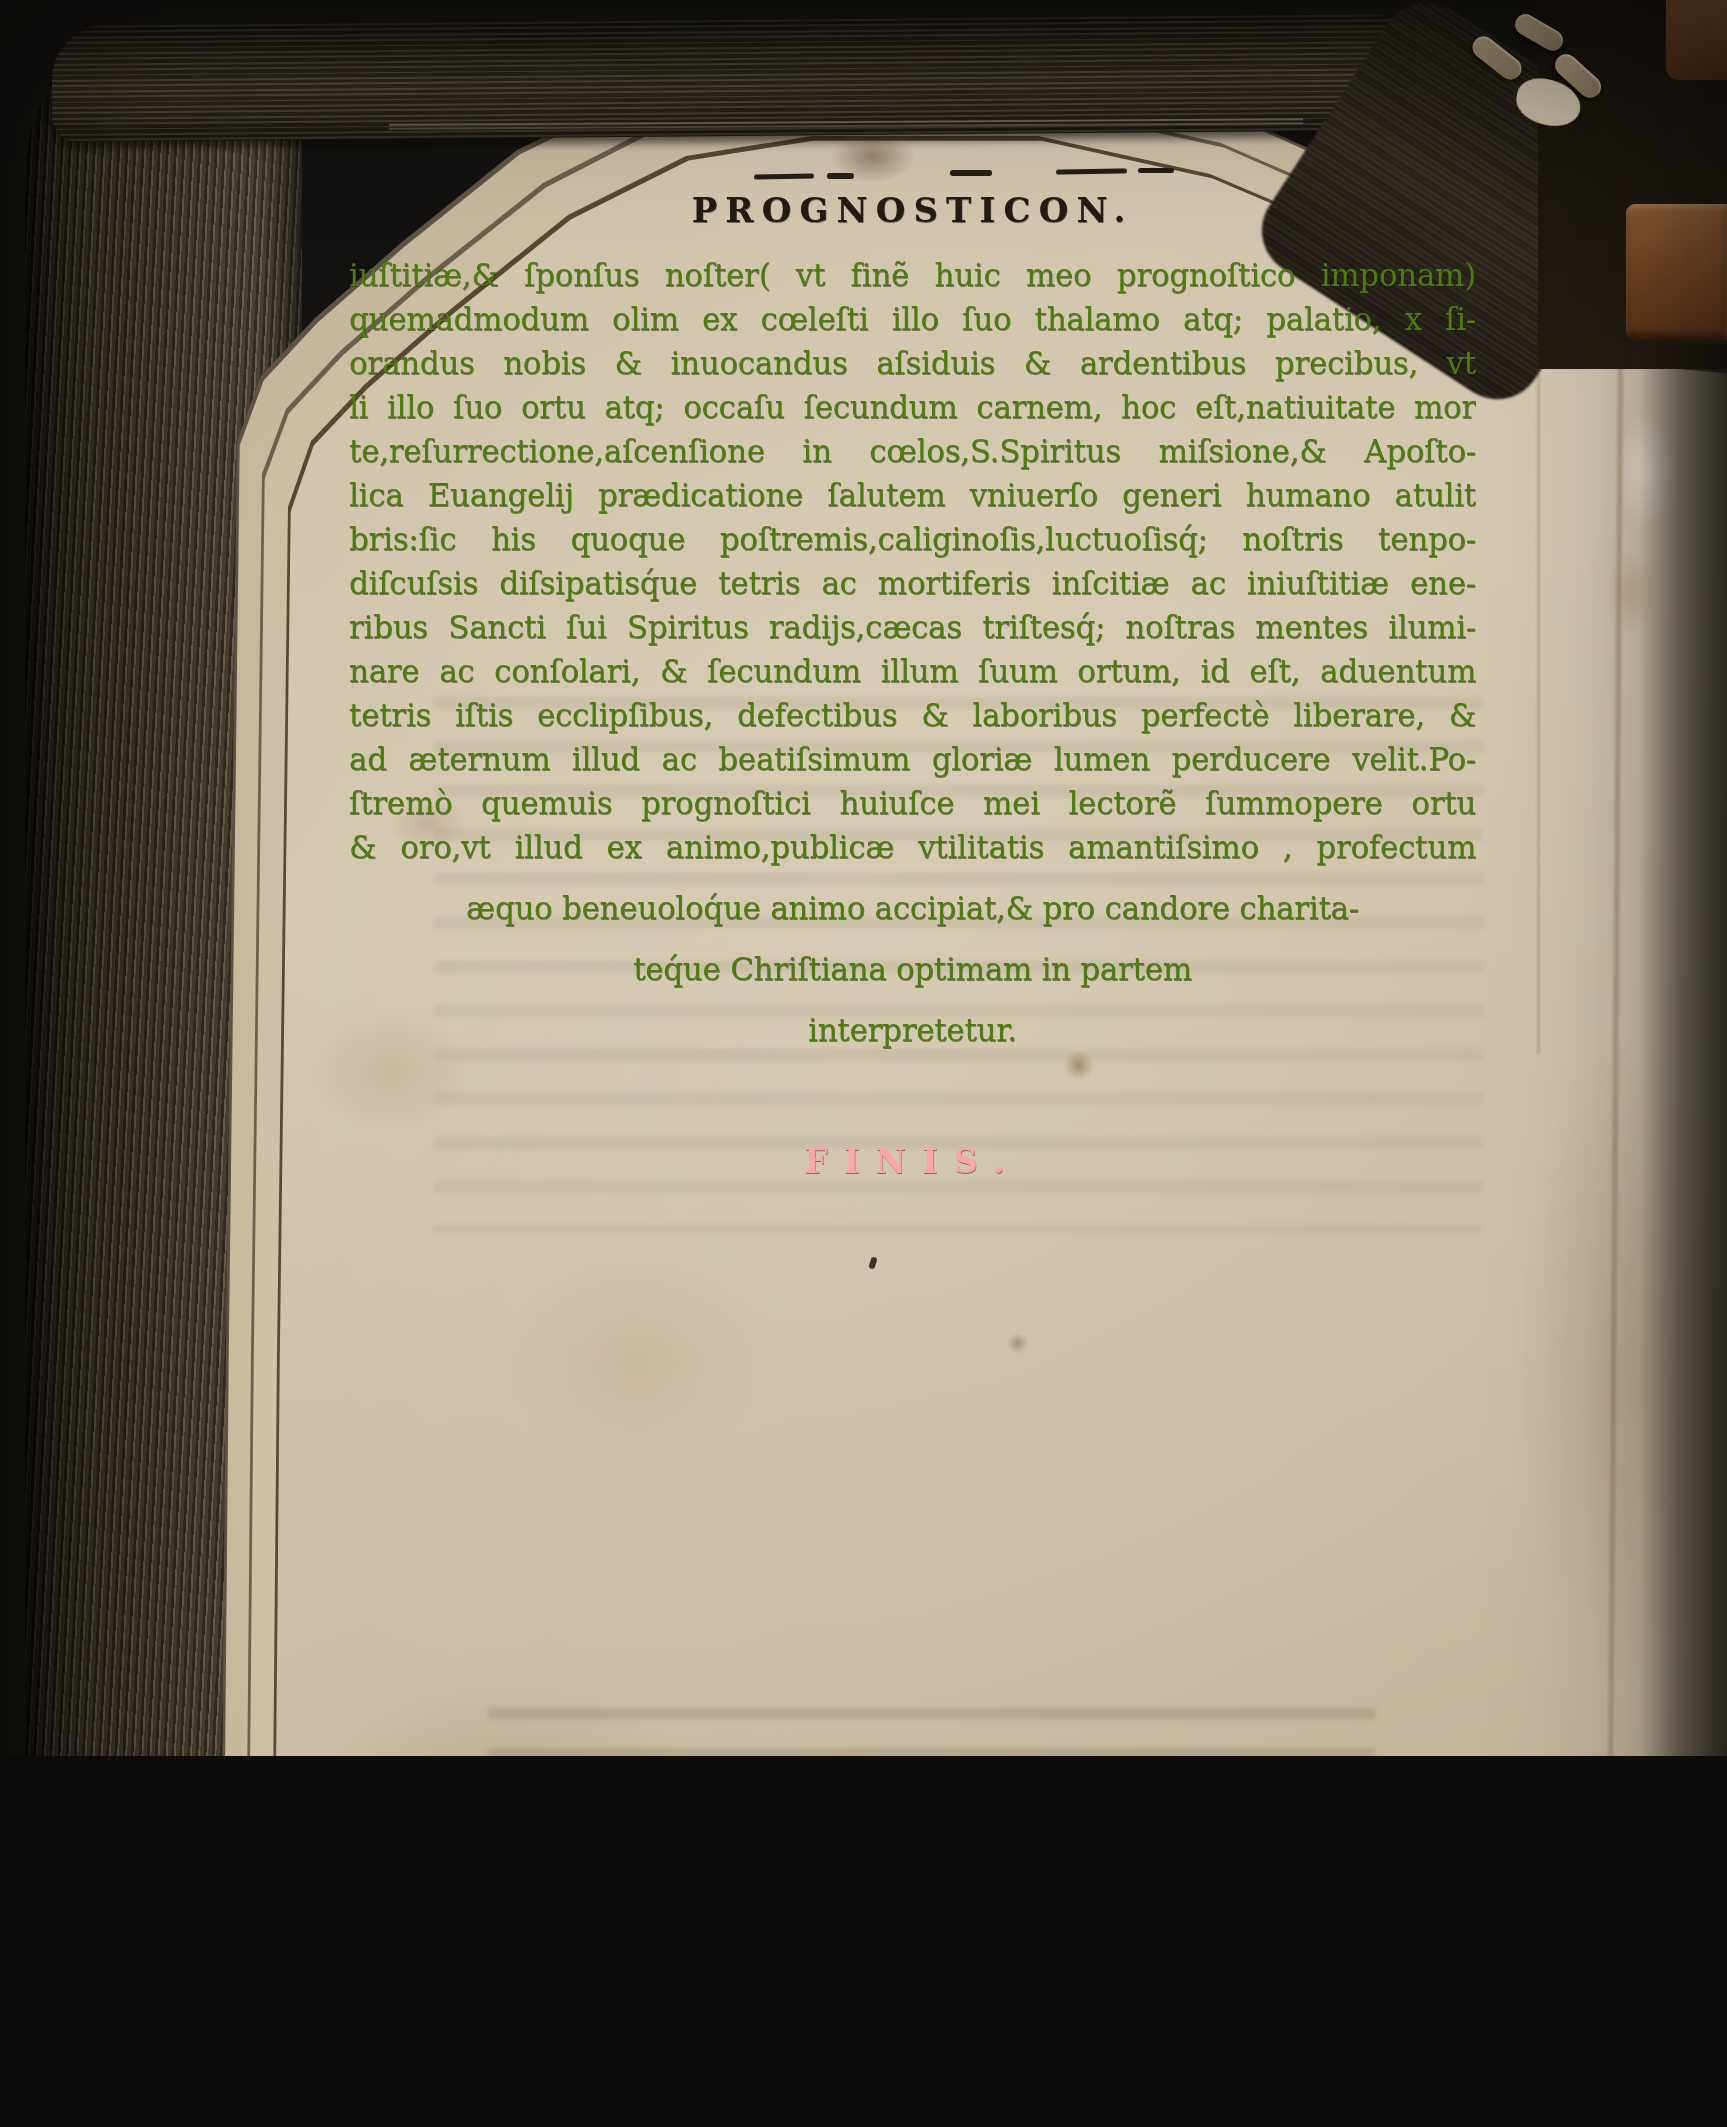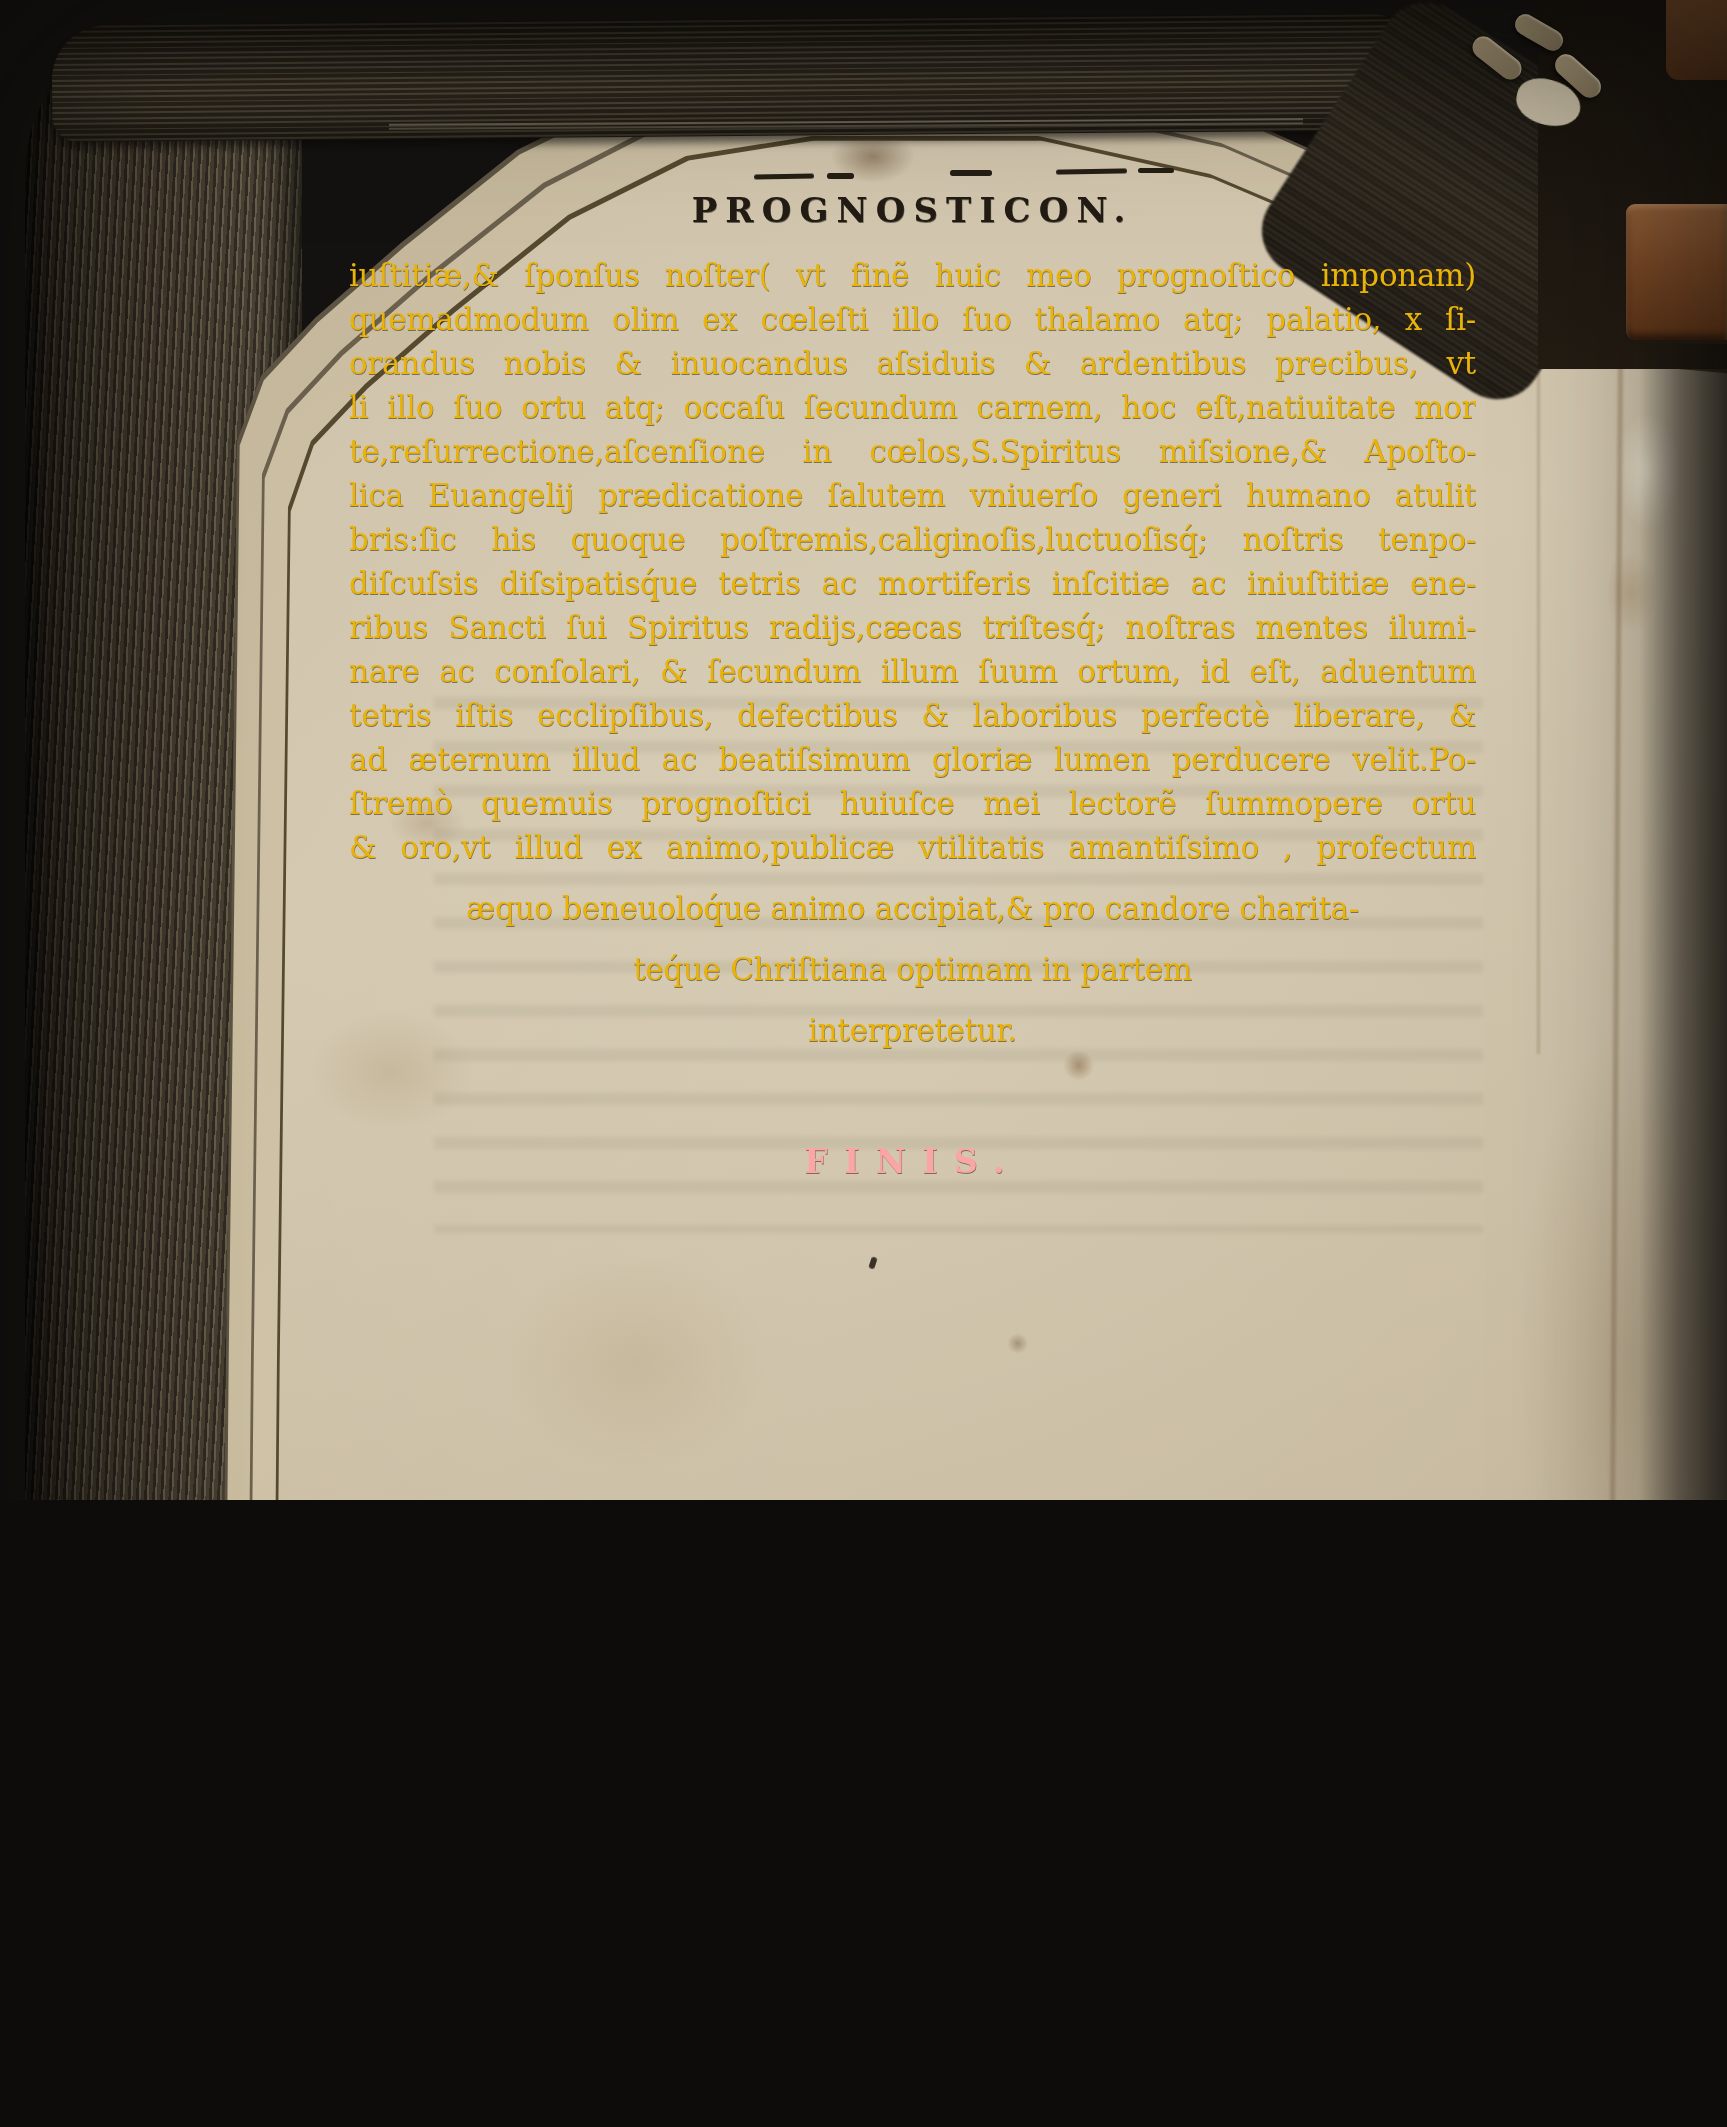--- a/index.html
+++ b/index.html
@@ -1,16 +1,16 @@
 <!DOCTYPE html>
 <html style="font-size:14.5px"><head>
 <meta charset="utf-8">
 <style>
   html,body{margin:0;padding:0;background:#0d0c0a;}
-  .scan{position:relative;width:1728px;height:1500px;overflow:hidden;background:#131210;
+  .scan{position:relative;width:1728px;height:1756px;overflow:hidden;background:#131210;
         font-family:"DejaVu Serif","Liberation Serif",serif;}
   .scan *{position:absolute;box-sizing:border-box;}
 
   
   .left-edge-stack{left:25px;top:56px;width:277px;height:2037px;
     background:
       repeating-linear-gradient(93deg, rgba(12,10,8,.55) 0 2.7px, rgba(128,117,96,.28) 2.7px 4.5px, rgba(44,38,29,.45) 4.5px 8.1px),
       linear-gradient(to right,#0c0b09,#262019 10%,#3b342a 24%,#4c4336 48%,#5a5140 72%,#6d6451);
     border-radius:86px 0 0 50px / 118px 0 0 63px;
     box-shadow:inset -22px 0 31px rgba(0,0,0,.45), inset 9px 7.2px 27px rgba(0,0,0,.5);}
@@ -90,21 +90,21 @@
     font-size:34px;font-weight:bold;letter-spacing:8.1px;color:#221c14;
     text-shadow:0.5px 0.5px 0.6px rgba(30,22,12,.55);}
   .macrons{left:349px;top:174px;width:1127px;height:9px;}
   .macrons span{position:absolute;display:block;height:5.4px;background:#241e15;border-radius:2.7px;filter:blur(0.4px);}
   .m1{left:405px;top:0;width:60px;transform:rotate(-1deg);}
   .m2{left:478px;top:-0.9px;width:27px;}
   .m3{left:601px;top:-3.6px;width:42px;}
   .m4{left:707px;top:-5.4px;width:71px;transform:rotate(-1deg);}
   .m5{left:789px;top:-6.3px;width:36px;}
 
-  .text-block{left:349px;top:253px;width:1127px;color:#eab308;
+  .text-block{left:349px;top:253px;width:1127px;color:#4d7c0f;
     font-size:31px;letter-spacing:-0.3px;line-height:44px;
     text-shadow:0.5px 0.5px 0.5px rgba(33,25,15,.5);}
   .text-block div{position:static;}
   .body-line{height:44px;overflow:hidden;text-align:justify;text-align-last:justify;}
   .center-line{height:44px;overflow:hidden;text-align:center;margin-top:17px;}
 
   .finis{left:349px;top:1142px;width:1127px;text-align:center;
     font-size:33px;font-weight:bold;letter-spacing:16.3px;color:#fca5a5;
     text-shadow:0.5px 0.5px 0.6px rgba(30,22,12,.5);}
   .small-mark{left:870px;top:1257px;width:6.3px;height:11.8px;background:#3a3226;border-radius:3.6px;transform:rotate(18deg);filter:blur(0.5px);}

